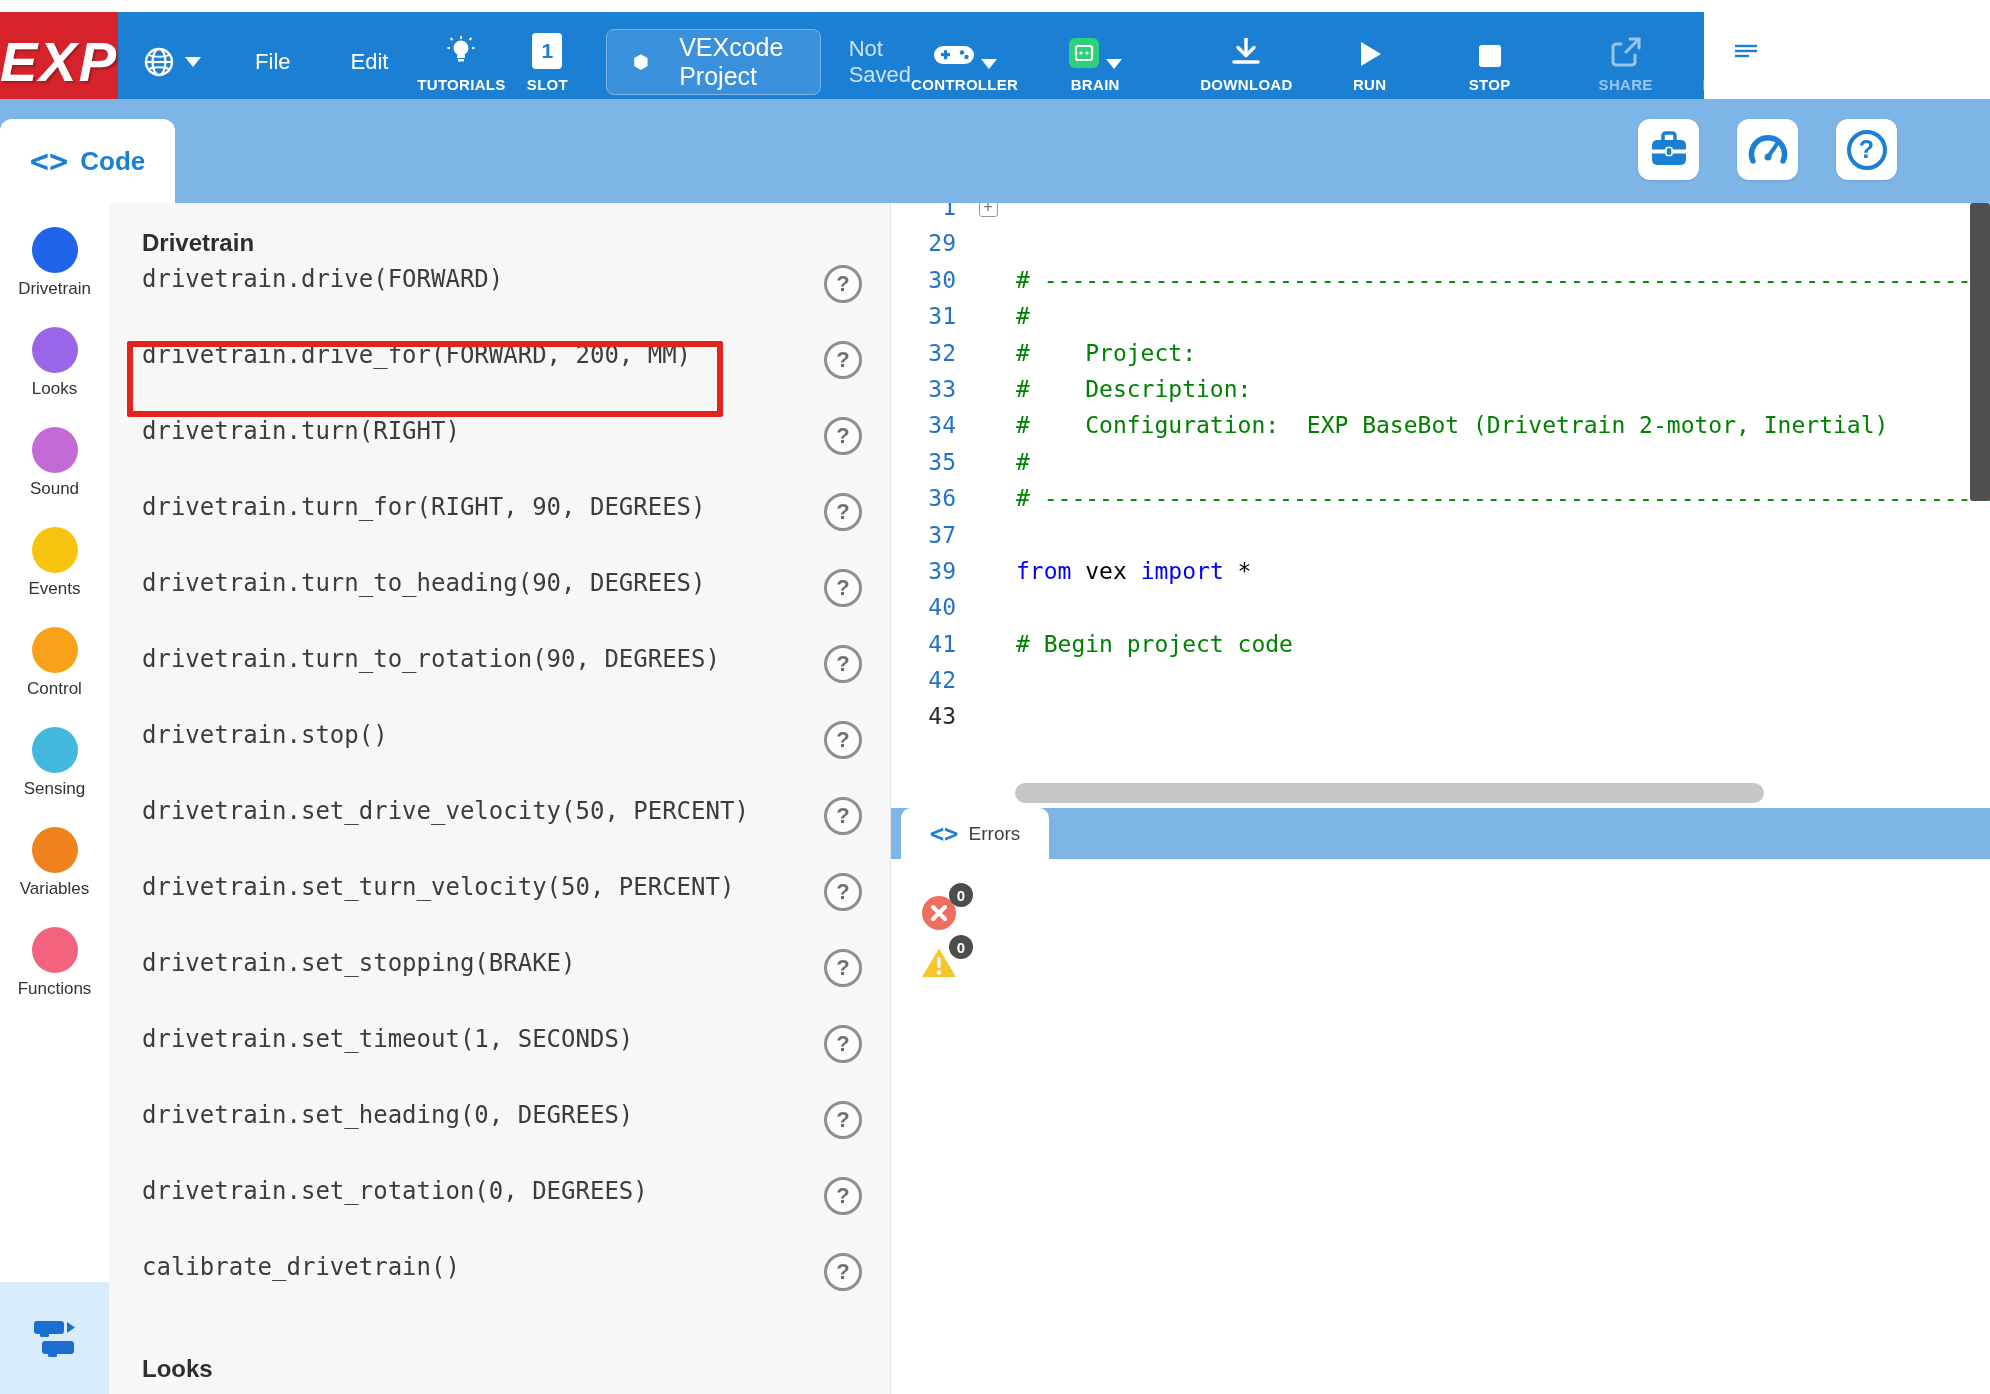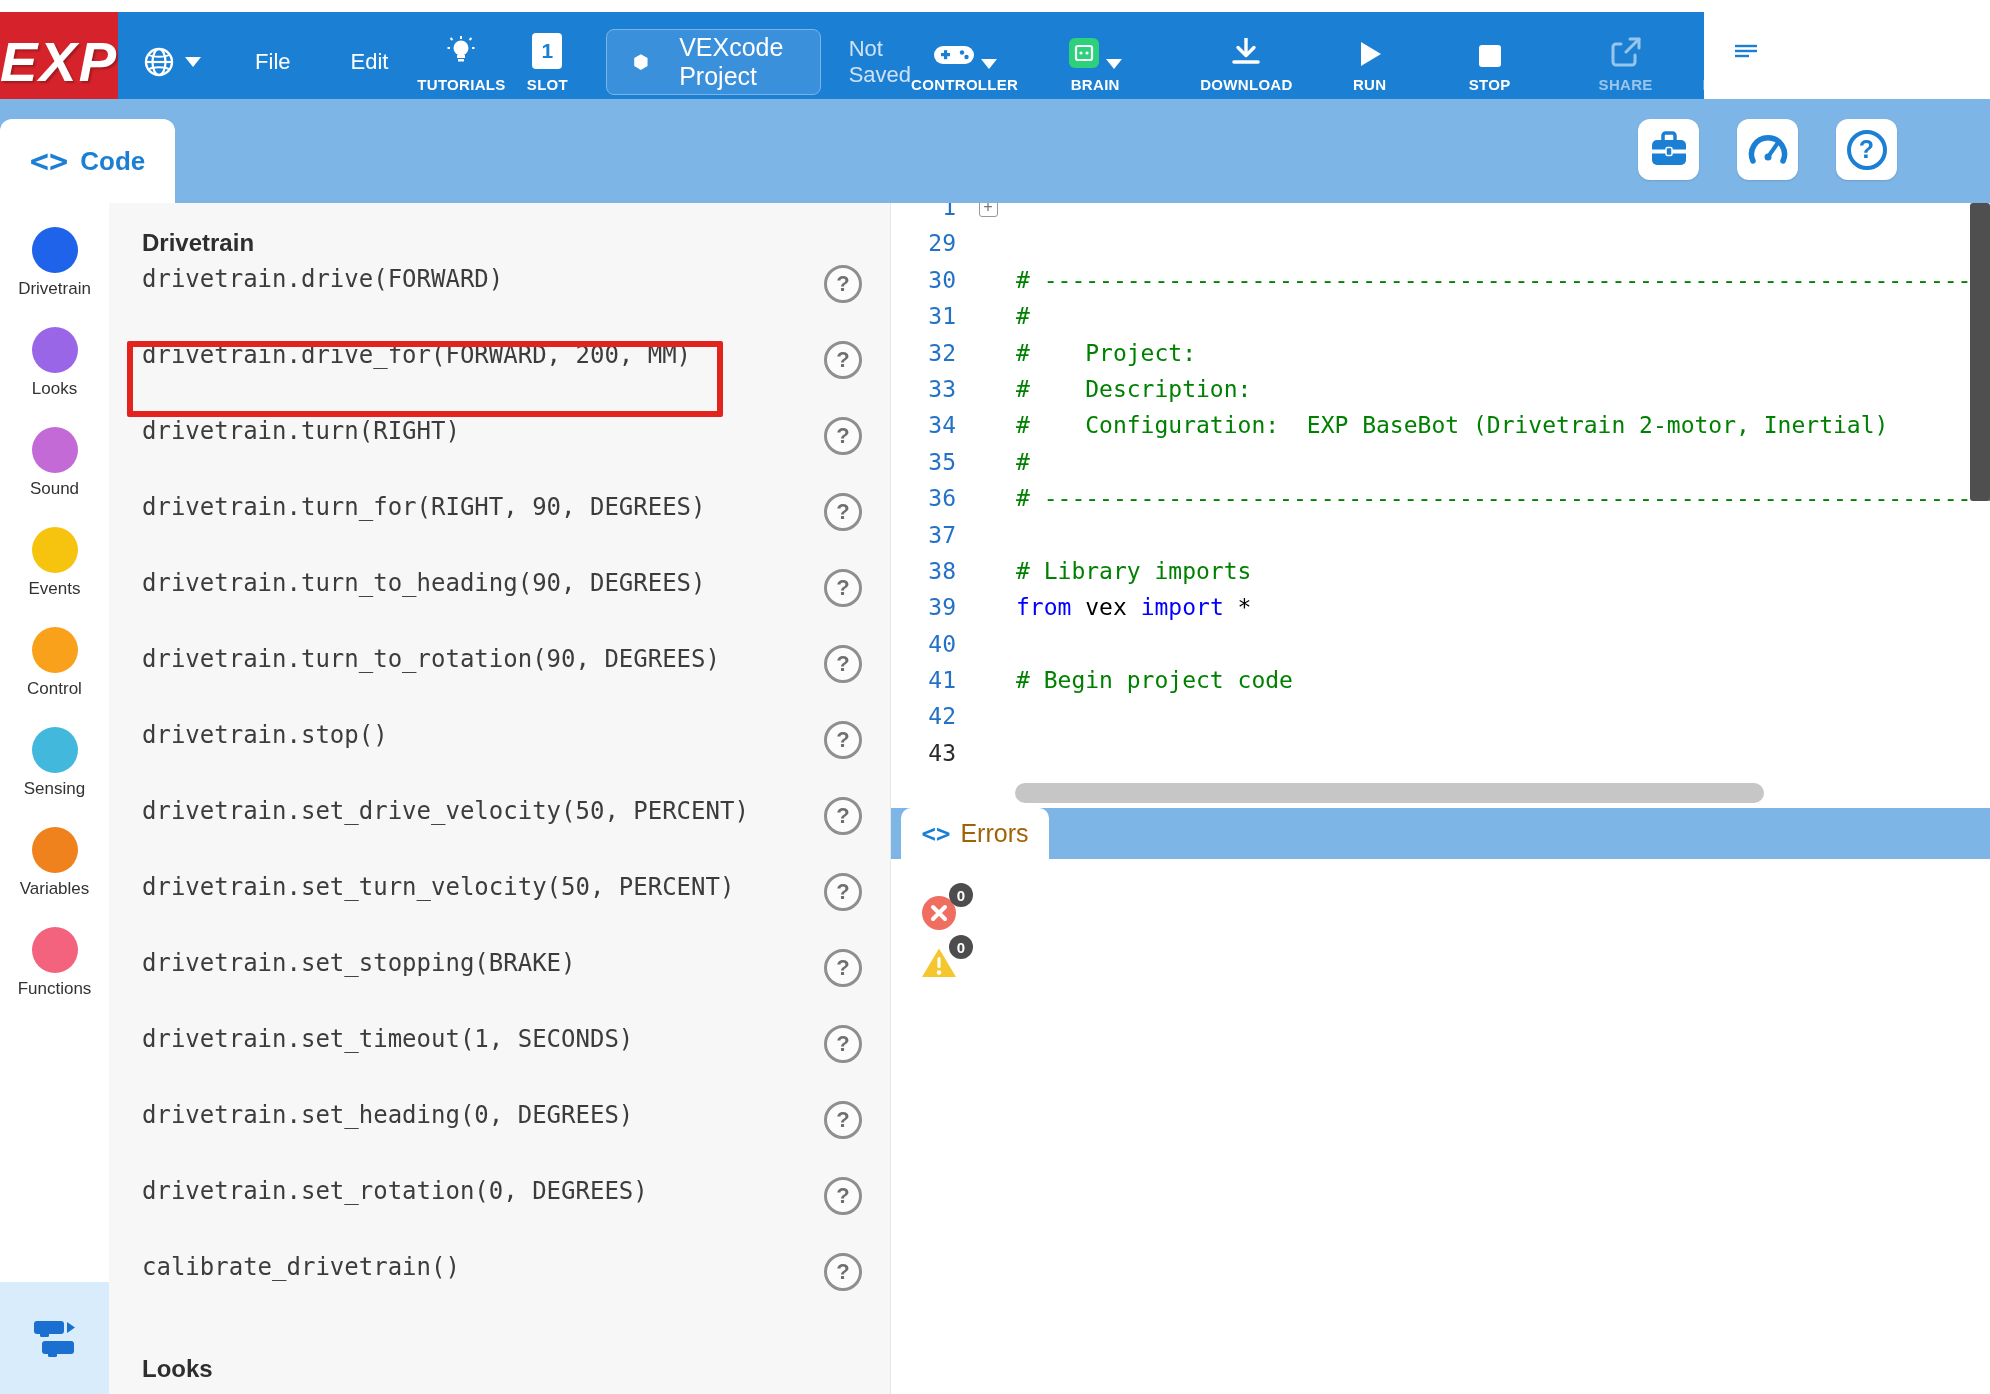--- a/index.html
+++ b/index.html
@@ -71,21 +71,21 @@
   .tok-keyword{color:#0000ff}
   .tok-plain{color:#000}
   .hscroll{position:absolute;left:124px;top:580px;width:749px;height:20px;background:#c6c6c6;border-radius:10px;cursor:pointer}
   .vscroll{position:absolute;left:1079px;top:0;width:20px;height:298px;background:#4f4f4f;border-radius:3px;cursor:pointer}
 
   
   .errors-bar{position:absolute;left:891px;top:808px;width:1099px;height:51px;background:#7cb5e6}
   .errors-tab{position:absolute;left:10px;top:0;width:148px;height:51px;background:#fff;border-radius:10px 10px 0 0;
               display:flex;align-items:center;justify-content:center;gap:10px;cursor:pointer}
   .errors-tab .brackets{font-size:24px}
-  .errors-tab-label{color:#a16207;font-size:25px}
+  .errors-tab-label{color:#404040;font-size:19px}
   .errors-body{position:absolute;left:891px;top:859px;width:1099px;height:535px;background:#fff}
   .err-item{position:absolute;width:36px;height:36px}
   .badge{position:absolute;right:-16px;top:-12px;width:24px;height:24px;border-radius:50%;background:#4d4d4d;color:#fff;
          font-size:15px;font-weight:bold;display:flex;align-items:center;justify-content:center}
 </style>
 </head>
 <body>
 
 <div id="app">
 
@@ -409,25 +409,20 @@
           <span class="line-num">36</span>
           <span class="fold-col"></span>
           <span class="code-text"><span class="tok-comment"># ----------------------------------------------------------------------------------------------------</span></span>
         </div>
         <div class="code-line">
           <span class="line-num">37</span>
           <span class="fold-col"></span>
           <span class="code-text"></span>
         </div>
         <div class="code-line">
-          <span class="line-num">38</span>
-          <span class="fold-col"></span>
-          <span class="code-text"><span class="tok-comment"># Library imports</span></span>
-        </div>
-        <div class="code-line">
           <span class="line-num">39</span>
           <span class="fold-col"></span>
           <span class="code-text"><span class="tok-keyword">from</span><span class="tok-plain"> vex </span><span class="tok-keyword">import</span><span class="tok-plain"> *</span></span>
         </div>
         <div class="code-line">
           <span class="line-num">40</span>
           <span class="fold-col"></span>
           <span class="code-text"></span>
         </div>
         <div class="code-line">

